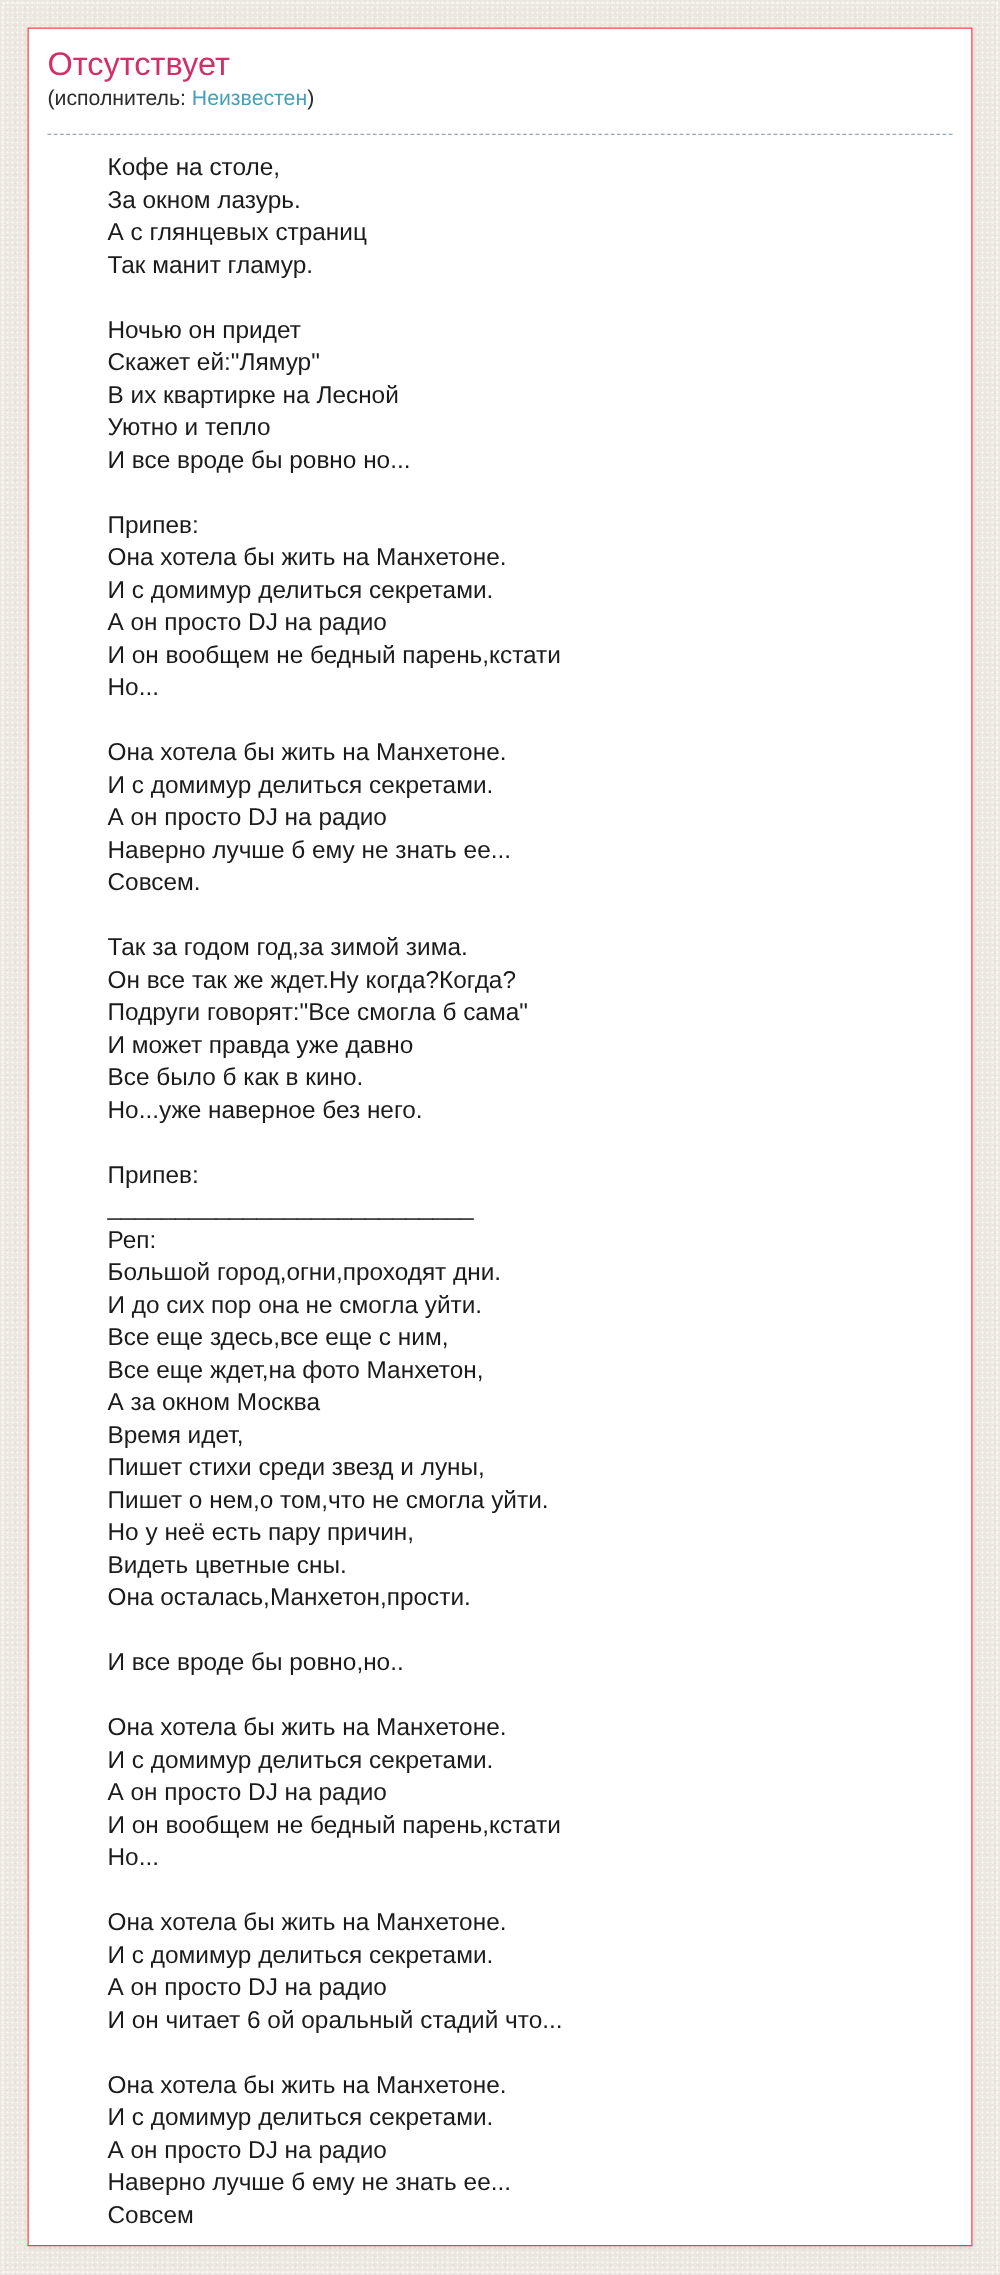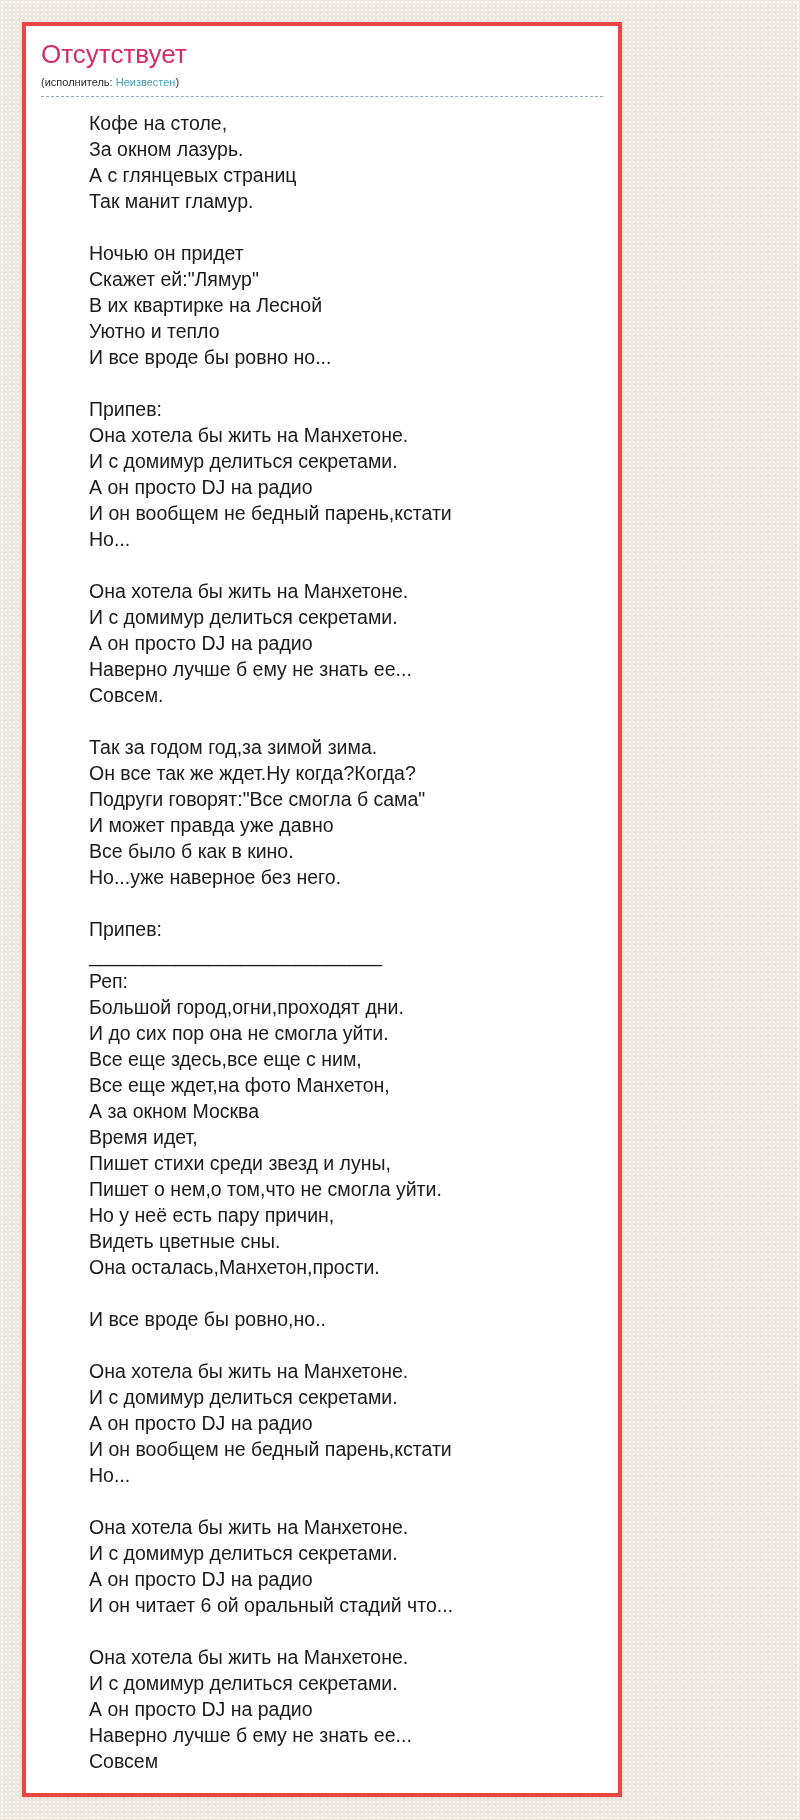--- a/index.html
+++ b/index.html
@@ -21,41 +21,41 @@
   .edge-frame {
     position: absolute;
     left: 2px; top: 2px; right: 2px; bottom: 2px;
     border: 1px dotted rgba(255,255,255,0.85);
     pointer-events: none;
   }
   .card {
     position: absolute;
     left: 22px;
     top: 22px;
-    width: 600px;
+    width: 756px;
     height: 1775px;
     background: #ffffff;
-    border: 4px solid #ef4444;
+    border: 1px solid #ef4444;
     box-sizing: border-box;
     box-shadow: 0 1px 2px rgba(120,110,95,0.18);
     padding: 12px 15px 0 15px;
   }
   .song-title {
     margin: 0;
     font-size: 26px;
     line-height: 32px;
     font-weight: normal;
     color: #d32e68;
     letter-spacing: 0;
   }
   .artist-line {
-    font-size: 11px;
+    font-size: 17px;
     line-height: 24px;
     color: #2a2a2a;
-    padding-bottom: 2px;
+    padding-bottom: 16px;
     border-bottom: 1px dashed #92a7bc;
   }
   .artist-link {
     color: #47a0b5;
     text-decoration: none;
     cursor: pointer;
   }
   .lyrics {
     margin-top: 13px;
     font-size: 19.5px;

